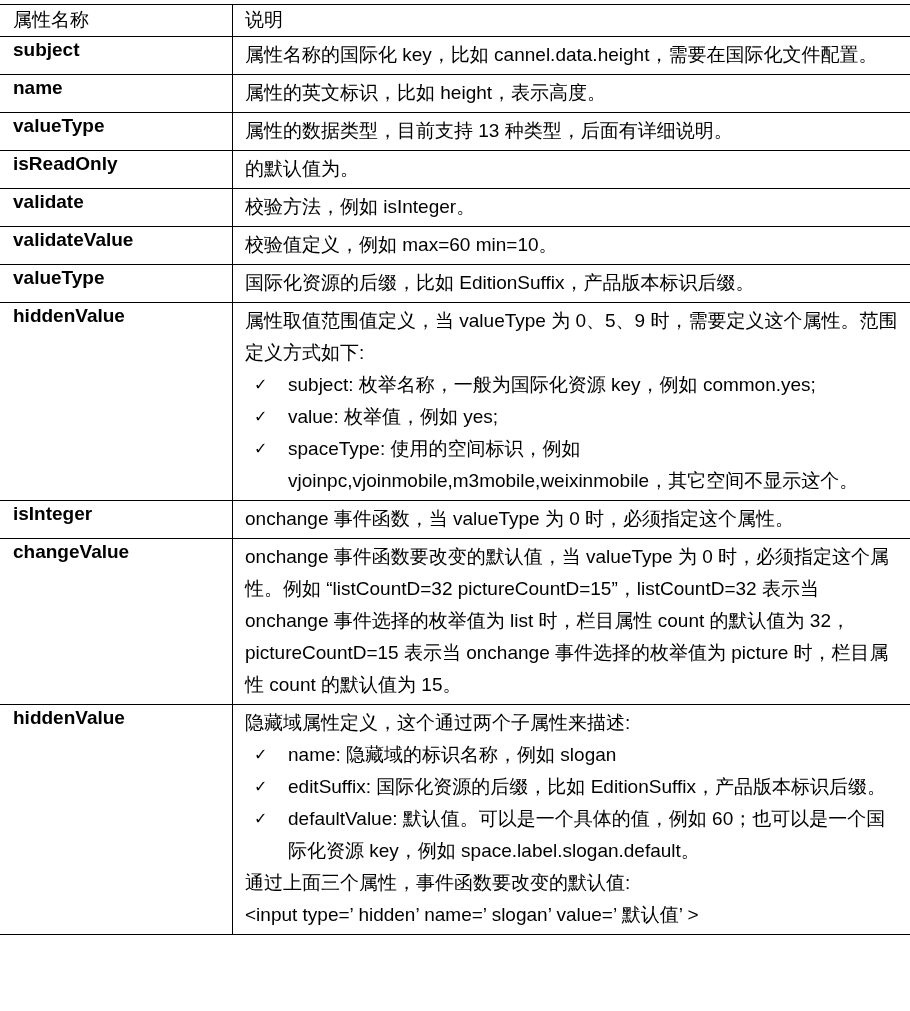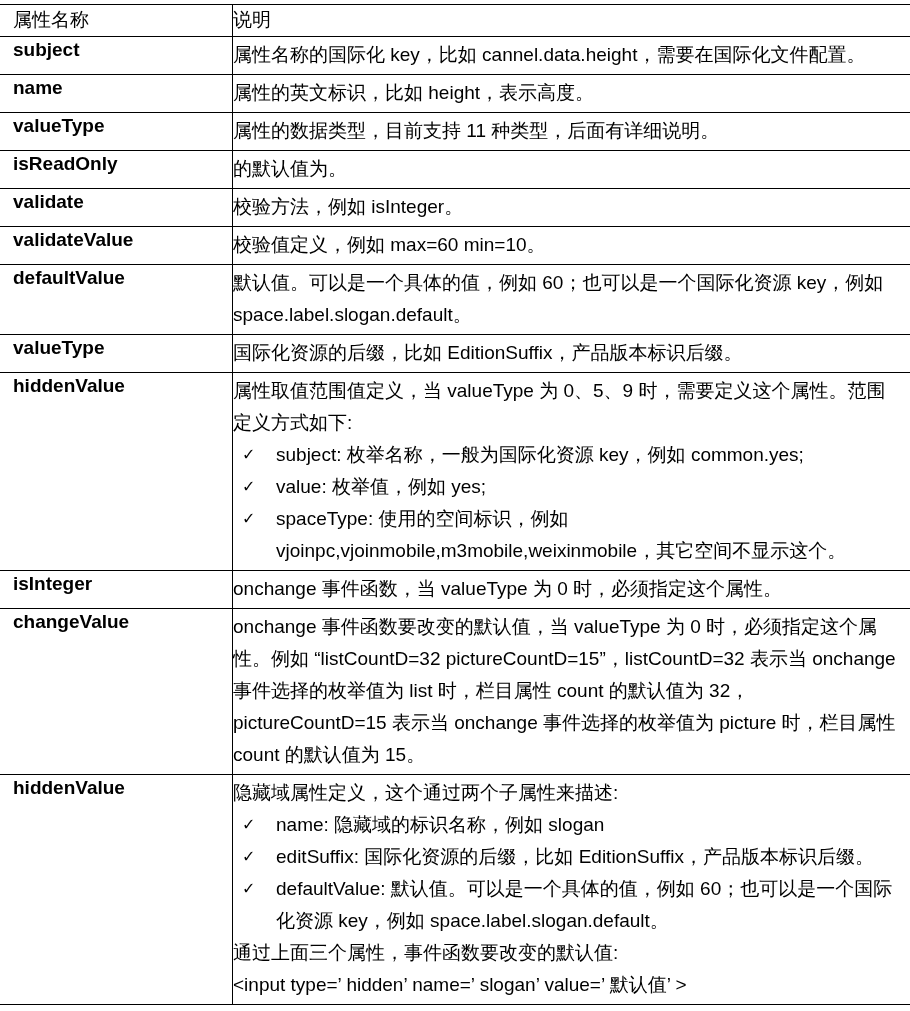--- a/index.html
+++ b/index.html
@@ -34,21 +34,21 @@
     width: 211px;
     border-right: 1.5px solid #000;
     font-weight: bold;
     padding-left: 13px;
     padding-right: 8px;
   }
   td.name-col.header-cell {
     font-weight: normal;
   }
   td.desc-col {
-    padding-left: 0;
+    padding-left: 12px;
     padding-right: 12px;
   }
   .line {
     line-height: 32px;
   }
   .line.bullet {
     display: flex;
     padding-left: 9px;
   }
   .line.bullet .check {
@@ -79,45 +79,39 @@
         </tr>
         <tr>
           <td class="name-col">name</td>
           <td class="desc-col">
             <div class="line">属性的英文标识，比如 height，表示高度。</div>
           </td>
         </tr>
         <tr>
           <td class="name-col">valueType</td>
           <td class="desc-col">
-            <div class="line">属性的数据类型，目前支持 11 种类型，后面有详细说明。</div>
+            <div class="line">属性的数据类型，目前支持 13 种类型，后面有详细说明。</div>
           </td>
         </tr>
         <tr>
           <td class="name-col">isReadOnly</td>
           <td class="desc-col">
             <div class="line">的默认值为。</div>
           </td>
         </tr>
         <tr>
           <td class="name-col">validate</td>
           <td class="desc-col">
             <div class="line">校验方法，例如 isInteger。</div>
           </td>
         </tr>
         <tr>
           <td class="name-col">validateValue</td>
           <td class="desc-col">
             <div class="line">校验值定义，例如 max=60 min=10。</div>
-          </td>
-        </tr>
-        <tr>
-          <td class="name-col">defaultValue</td>
-          <td class="desc-col">
-            <div class="line">默认值。可以是一个具体的值，例如 60；也可以是一个国际化资源 key，例如 space.label.slogan.default。</div>
           </td>
         </tr>
         <tr>
           <td class="name-col">valueType</td>
           <td class="desc-col">
             <div class="line">国际化资源的后缀，比如 EditionSuffix，产品版本标识后缀。</div>
           </td>
         </tr>
         <tr>
           <td class="name-col">hiddenValue</td>

